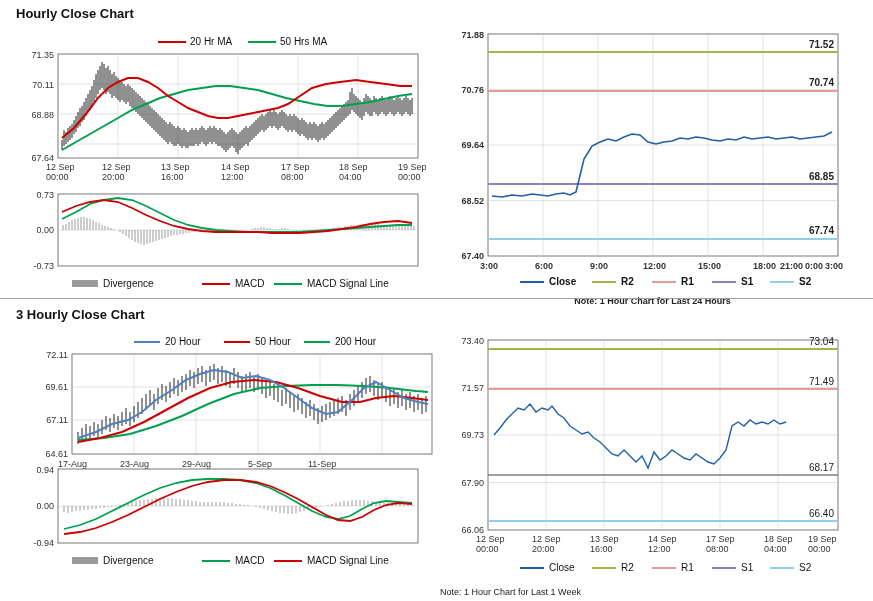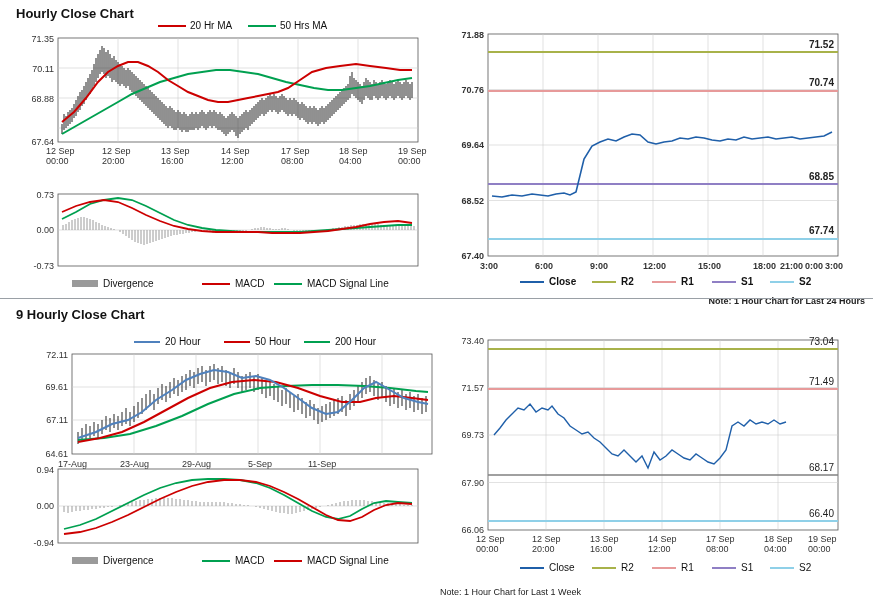--- a/index.html
+++ b/index.html
@@ -16,21 +16,21 @@
   .frame{fill:none;stroke:#555;stroke-width:0.8;}
   .gridline{stroke:#cfcfcf;stroke-width:0.6;}
 </style>
 </head>
 <body>
 
 <div class="panel" style="top:0;">
   <div class="panel-title">Hourly Close Chart</div>
 </div>
 
-<div class="quad" style="left:10px;top:12px;">
+<div class="quad" style="left:10px;top:28px;">
 <svg width="420" height="160" viewBox="0 0 420 160">
 
   <line x1="148" y1="14" x2="176" y2="14" stroke="#cc0000" stroke-width="2"></line>
   <text class="legend-txt" x="180" y="17">20 Hr MA</text>
   <line x1="238" y1="14" x2="266" y2="14" stroke="#00a050" stroke-width="2"></line>
   <text class="legend-txt" x="270" y="17">50 Hrs MA</text>
 
   <rect x="48" y="26" width="360" height="104" class="frame"></rect>
   <line class="gridline" x1="48" y1="56" x2="408" y2="56"></line>
   <line class="gridline" x1="48" y1="86" x2="408" y2="86"></line>
@@ -183,27 +183,27 @@
   <text class="legend-txt" x="109" y="261">Close</text>
   <line x1="152" y1="258" x2="176" y2="258" stroke="#a8b24a" stroke-width="2"></line>
   <text class="legend-txt" x="181" y="261">R2</text>
   <line x1="212" y1="258" x2="236" y2="258" stroke="#e79a9a" stroke-width="2"></line>
   <text class="legend-txt" x="241" y="261">R1</text>
   <line x1="272" y1="258" x2="296" y2="258" stroke="#8f7fc4" stroke-width="2"></line>
   <text class="legend-txt" x="301" y="261">S1</text>
   <line x1="330" y1="258" x2="354" y2="258" stroke="#8fd0e8" stroke-width="2"></line>
   <text class="legend-txt" x="359" y="261">S2</text>
 </svg>
-<div style="font-size:9px;color:#222;text-align:right;width:425px;margin-top:2px;">Note: 1 Hour Chart for Last 24 Hours</div>
+<div style="font-size:9px;color:#222;text-align:center;width:425px;margin-top:2px;">Note: 1 Hour Chart for Last 24 Hours</div>
 </div>
 
 <div class="hr" style="position:absolute;top:298px;"></div>
 
 <div class="panel" style="top:301px;">
-  <div class="panel-title">9 Hourly Close Chart</div>
+  <div class="panel-title">3 Hourly Close Chart</div>
 </div>
 
 <div class="quad" style="left:24px;top:328px;">
 <svg width="420" height="150" viewBox="0 0 420 150">
 
   <line x1="110" y1="14" x2="136" y2="14" stroke="#4f81bd" stroke-width="2"></line>
   <text class="legend-txt" x="141" y="17">20 Hour</text>
   <line x1="200" y1="14" x2="226" y2="14" stroke="#cc0000" stroke-width="2"></line>
   <text class="legend-txt" x="231" y="17">50 Hour</text>
   <line x1="280" y1="14" x2="306" y2="14" stroke="#00a050" stroke-width="2"></line>

